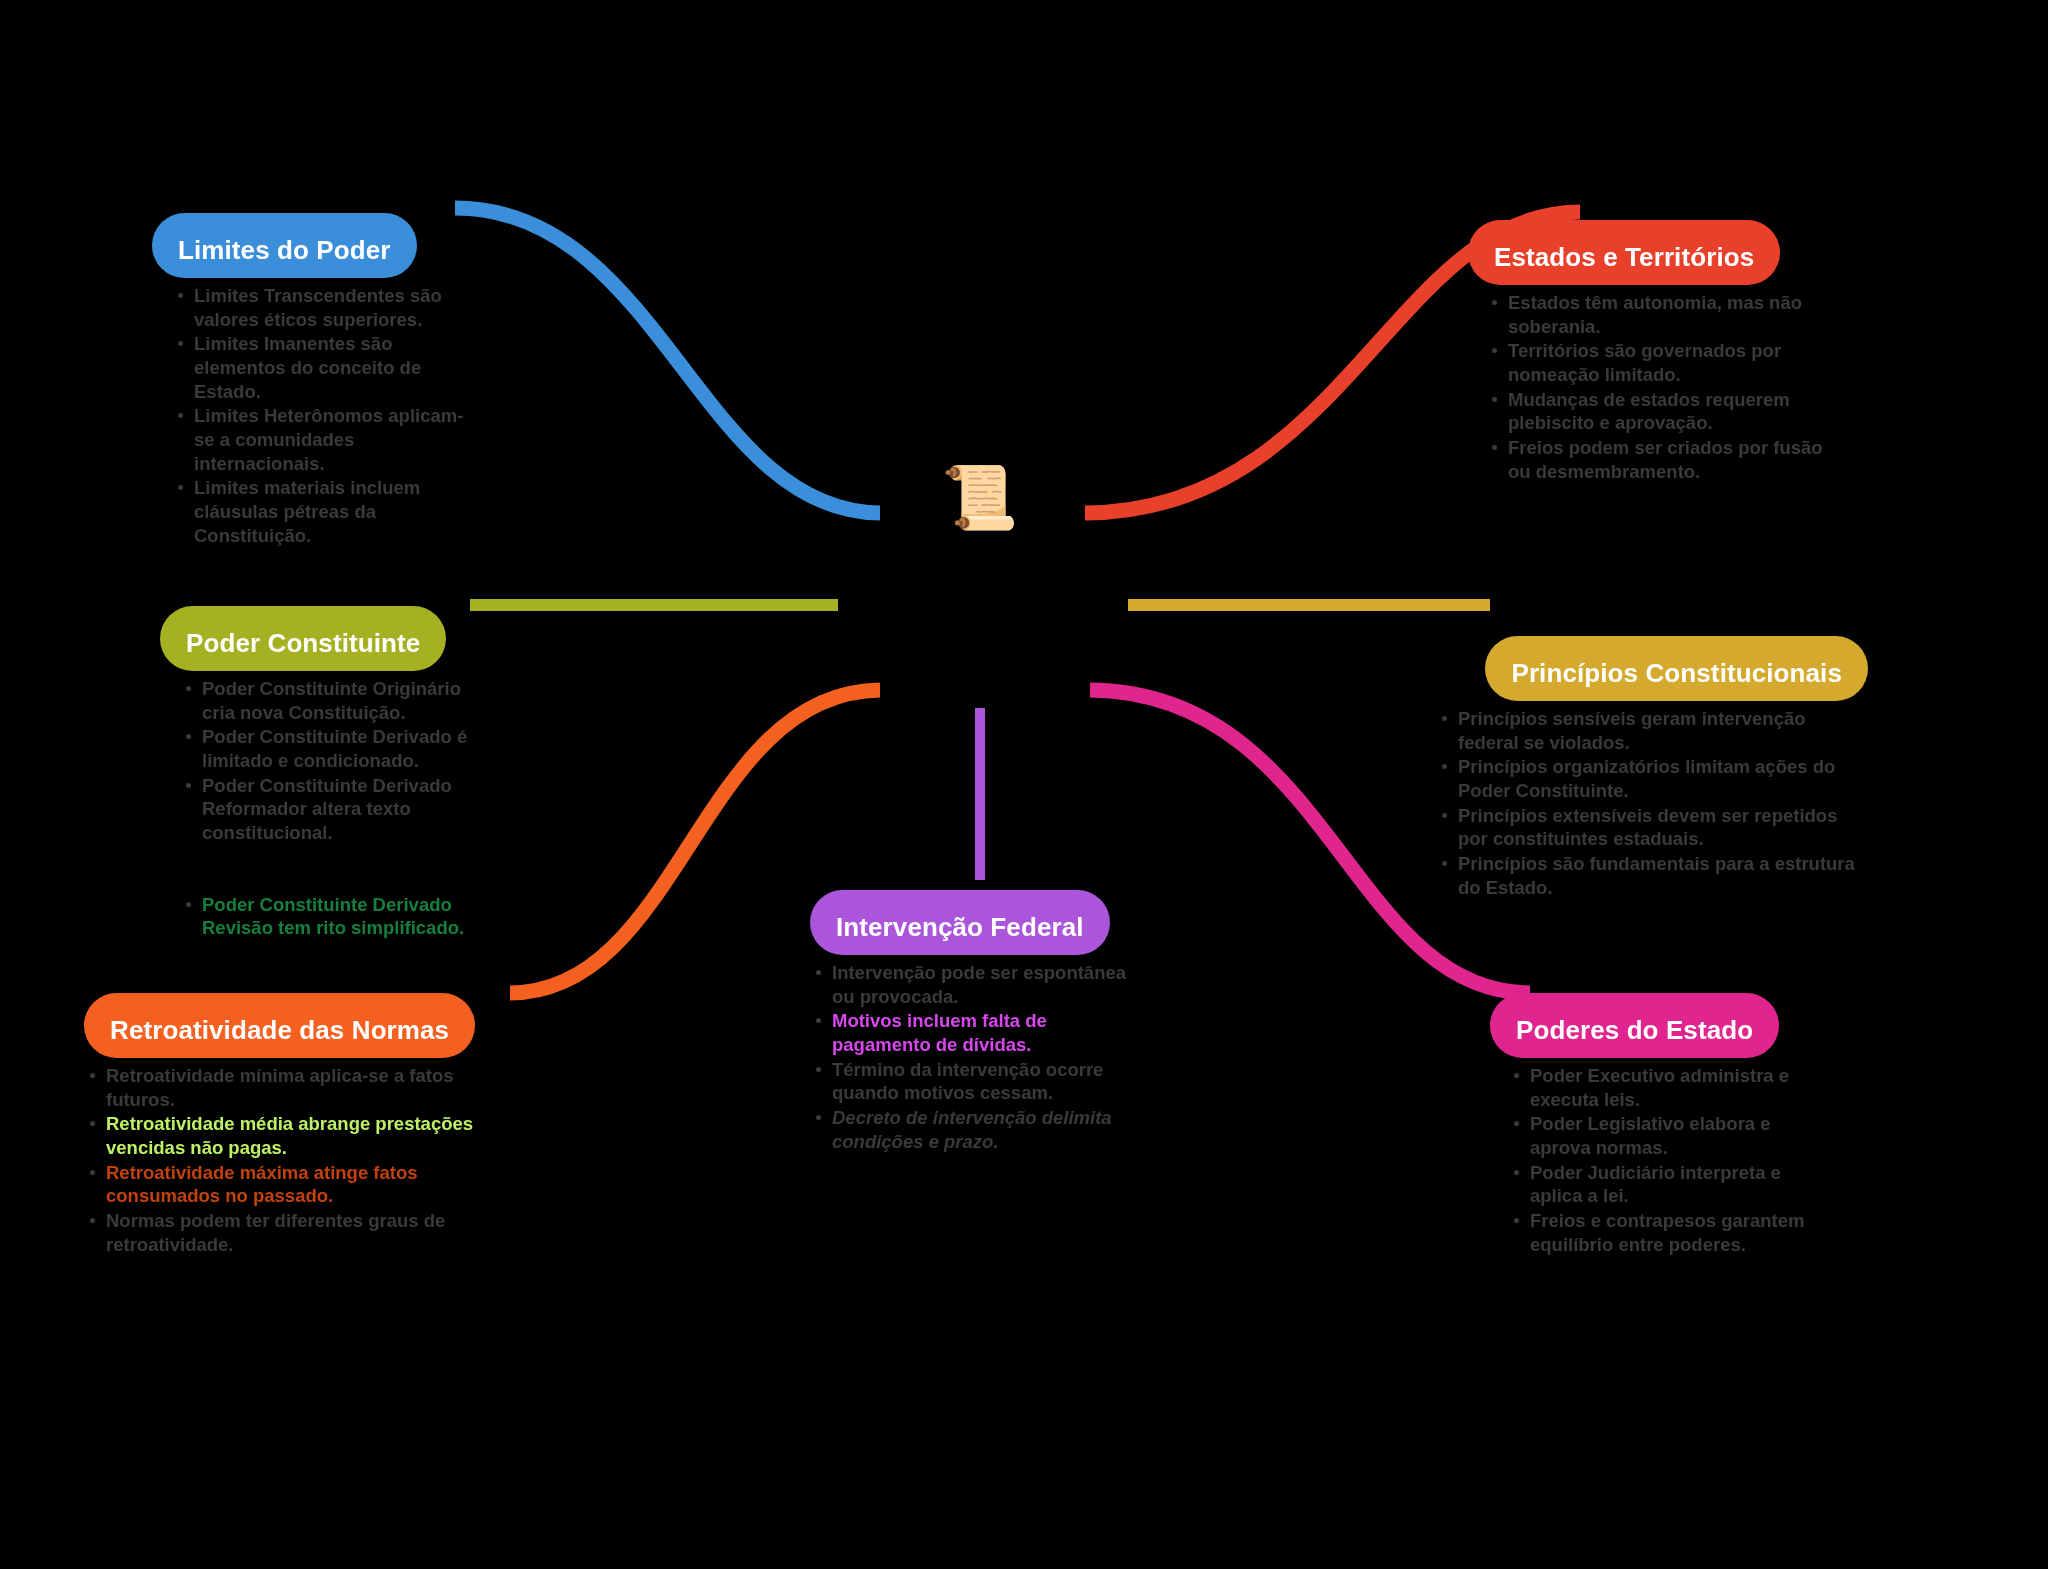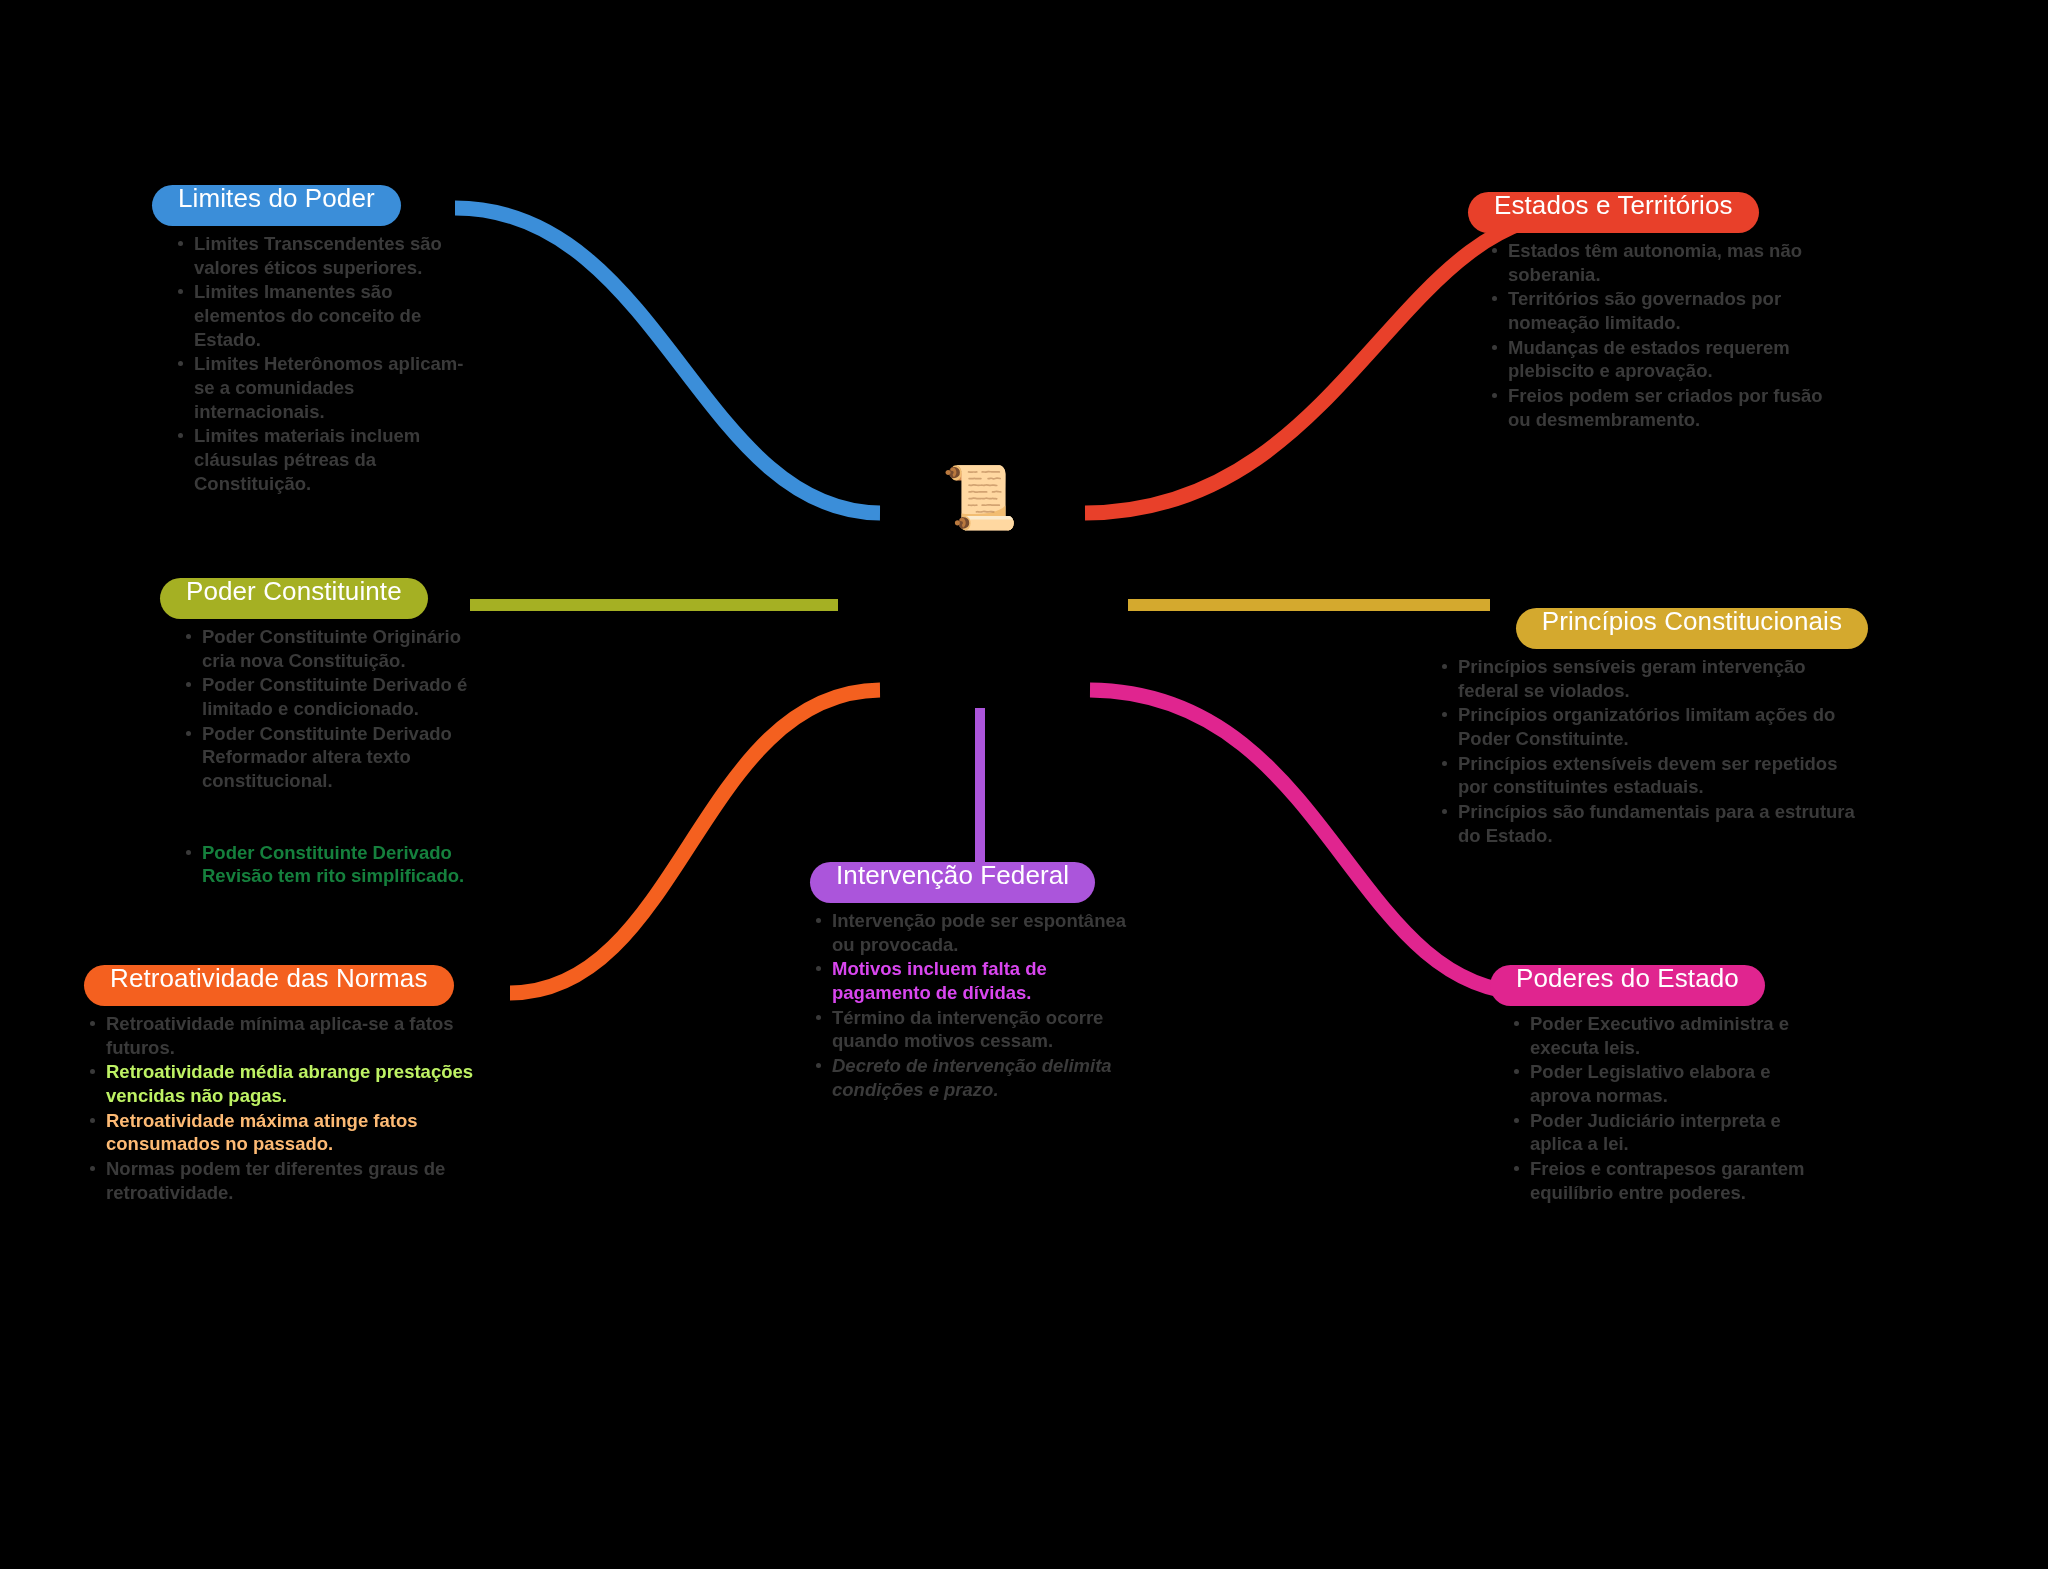--- a/index.html
+++ b/index.html
@@ -25,26 +25,27 @@
     height: 1569px;
     pointer-events: none;
   }
   .branch {
     position: absolute;
   }
   .pill {
     display: inline-block;
     border-radius: 999px;
     color: #ffffff;
-    font-weight: normal;
+    font-weight: bold;
     font-size: 26px;
     letter-spacing: 0.1px;
     line-height: 1;
-    padding: 0 26px 15px 26px;
+    padding: 24px 26px 15px 26px;
     white-space: nowrap;
+    margin-top: 28px;
   }
   .pill-row {
     display: flex;
   }
   .pill-row.align-right {
     justify-content: flex-end;
   }
   ul.bullets {
     list-style: none;
     margin: 6px 0 0 0;
@@ -169,21 +170,21 @@
     </ul>
   </div>
 
   <div class="branch" id="branch-retro">
     <div class="pill-row">
       <span class="pill" style="background: rgb(244, 96, 31);">Retroatividade das Normas</span>
     </div>
     <ul class="bullets">
       <li style="color: rgb(58, 58, 58);">Retroatividade mínima aplica-se a fatos futuros.</li>
       <li style="color: #bef264;">Retroatividade média abrange prestações vencidas não pagas.</li>
-      <li style="color: #fdba74;">Retroatividade máxima atinge fatos consumados no passado.</li>
+      <li style="color: #c2410c;">Retroatividade máxima atinge fatos consumados no passado.</li>
       <li style="color: rgb(58, 58, 58);">Normas podem ter diferentes graus de retroatividade.</li>
     </ul>
   </div>
 
   <div class="branch" id="branch-interv">
     <div class="pill-row">
       <span class="pill" style="background: rgb(171, 85, 219);">Intervenção Federal</span>
     </div>
     <ul class="bullets">
       <li style="color: rgb(58, 58, 58);">Intervenção pode ser espontânea ou provocada.</li>

